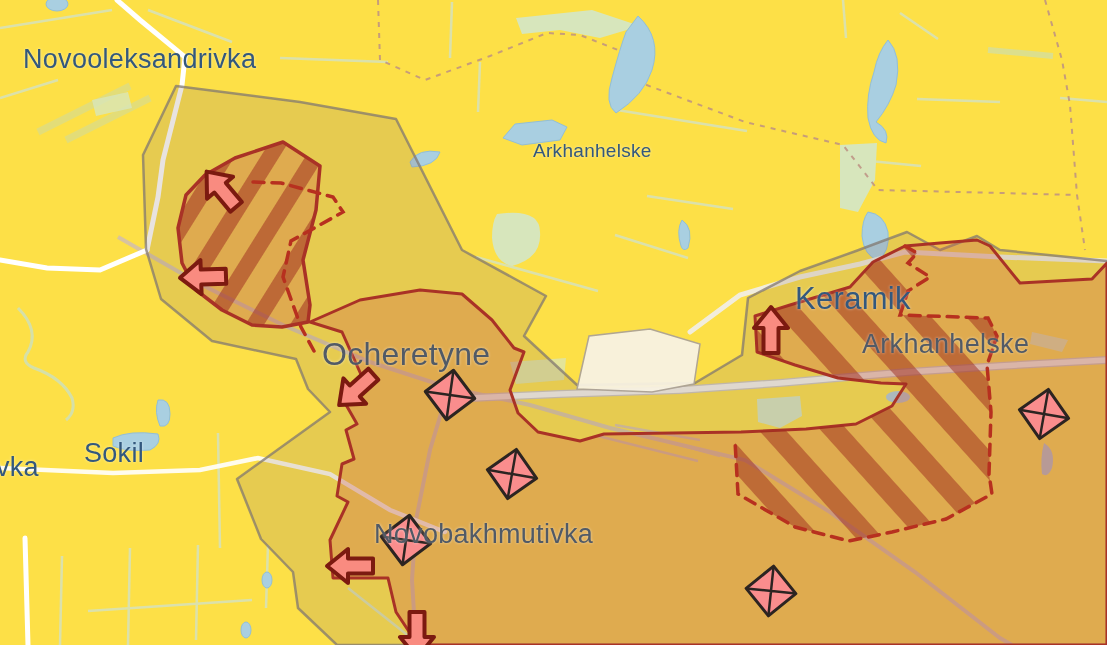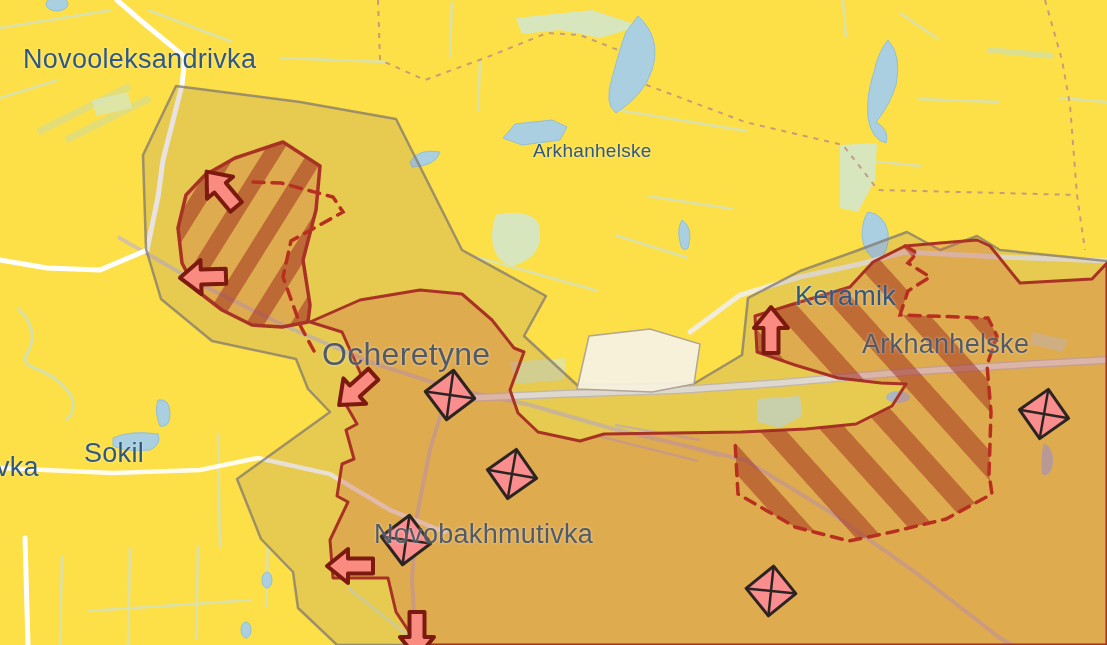--- a/index.html
+++ b/index.html
@@ -142,19 +142,19 @@
     <use href="#diamondShape" transform="translate(450,395) rotate(8)"></use>
     <use href="#diamondShape" transform="translate(512,474) rotate(10)"></use>
     <use href="#diamondShape" transform="translate(406,540) rotate(8)"></use>
     <use href="#diamondShape" transform="translate(771,591) rotate(6)"></use>
     <use href="#diamondShape" transform="translate(1044,414) rotate(10)"></use>
   </g>
 </svg>
 
   <div class="map-label lbl-blue" style="left:23px;top:44px;font-size:27px">Novooleksandrivka</div>
   <div class="map-label lbl-blue" style="left:533px;top:140px;font-size:19px">Arkhanhelske</div>
-  <div class="map-label lbl-blue" style="left:795px;top:281px;font-size:27px">Keramik</div>
+  <div class="map-label lbl-blue" style="left:795px;top:281px;font-size:31px">Keramik</div>
   <div class="map-label lbl-gray" style="left:862px;top:329px;font-size:27px">Arkhanhelske</div>
   <div class="map-label lbl-gray" style="left:322px;top:336px;font-size:32px">Ocheretyne</div>
   <div class="map-label lbl-blue" style="left:84px;top:438px;font-size:27px">Sokil</div>
   <div class="map-label lbl-blue" style="left:-4px;top:452px;font-size:27px">vka</div>
   <div class="map-label lbl-gray" style="left:374px;top:519px;font-size:27px">Novobakhmutivka</div>
 </div>
 
 </body></html>

